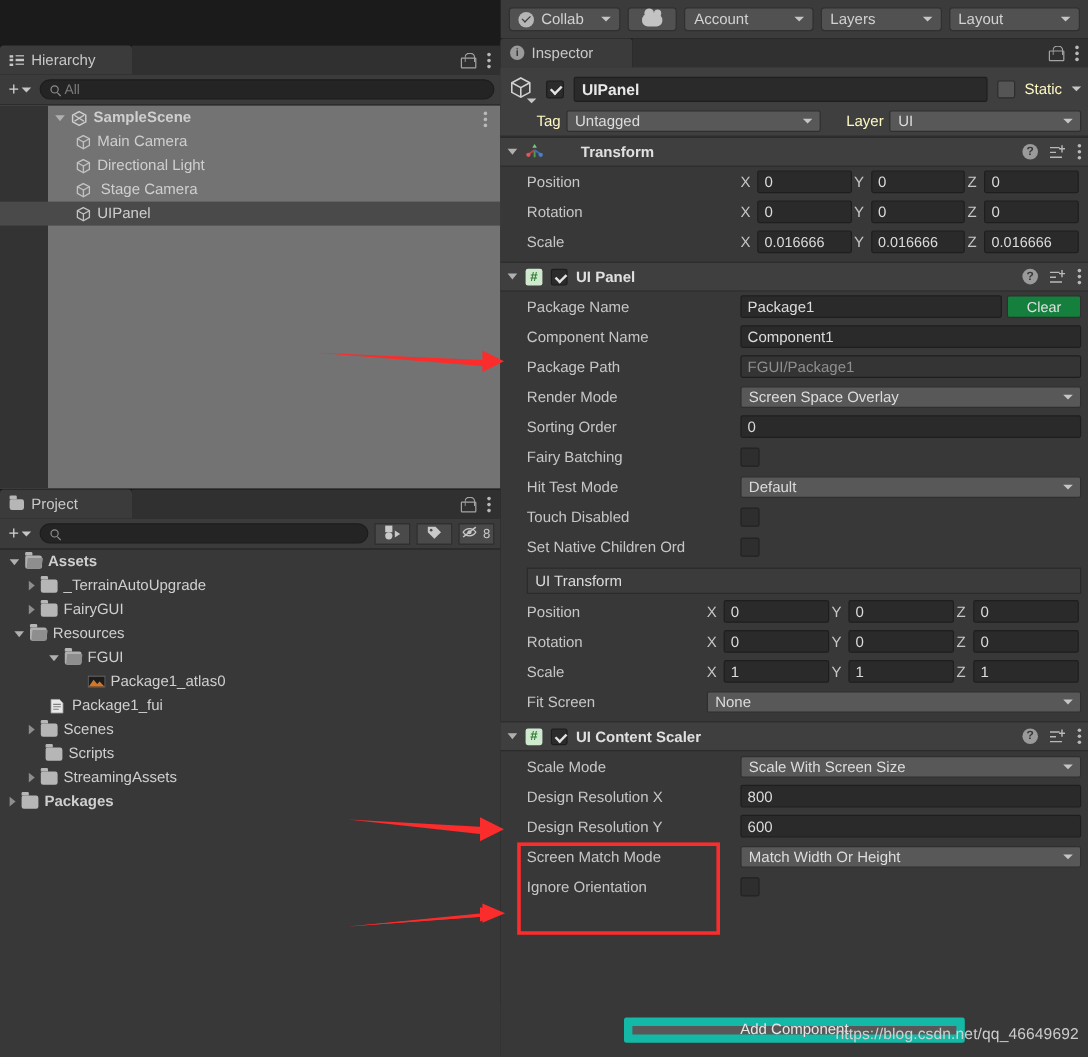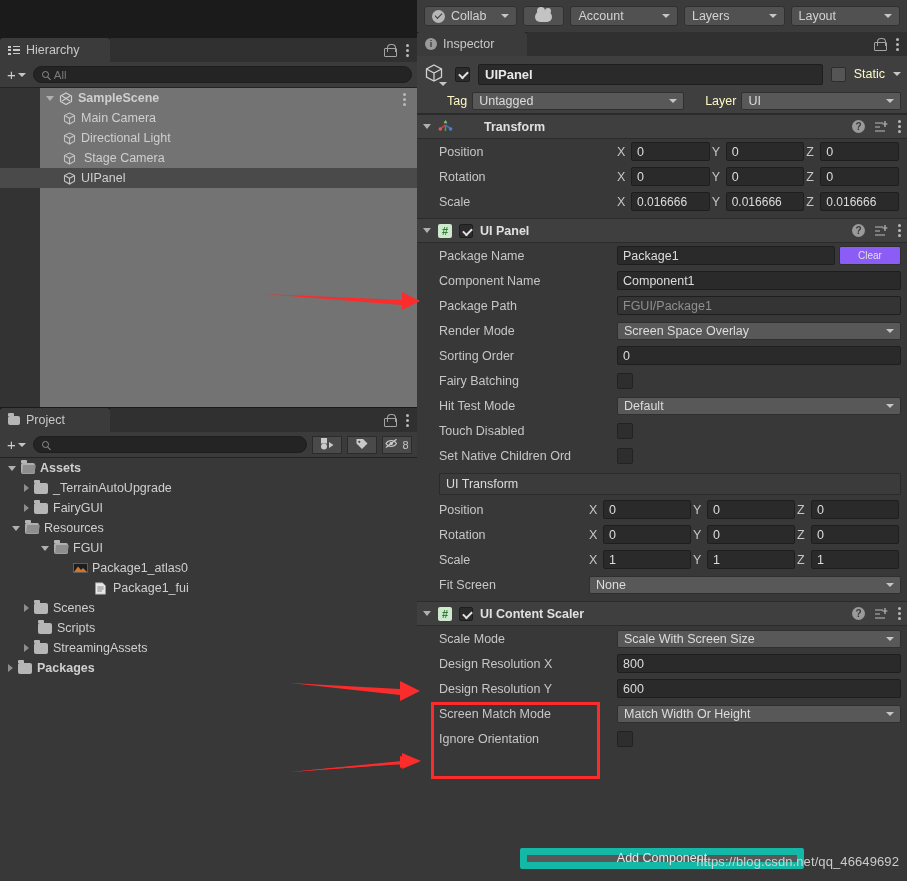--- a/index.html
+++ b/index.html
@@ -107,21 +107,21 @@
   .script-ico{ width:14px;height:14px;background:#cfe9cf;border-radius:2px;color:#2f7d32;font-size:11px;font-weight:bold;display:flex;align-items:center;justify-content:center; flex:none;}
 
   .prow{ height:25px; display:flex; align-items:center; padding:0 6px 0 22px; font-size:12.5px;}
   .prow .plabel{ width:178px; color:#c6c6c6; flex:none;}
   .field{ flex:1; height:19px; background:#2a2a2a; border:1px solid #1e1e1e; border-radius:2px; color:#dcdcdc; font-size:12.5px; display:flex; align-items:center; padding:0 5px;}
   .field.ro{ background:#343434; color:#8f8f8f;}
   .vec{ display:flex; align-items:center; gap:0; flex:1;}
   .vec .ax{ width:14px; color:#c6c6c6; font-size:12.5px; flex:none; text-align:left;}
   .vec .field{ flex:1; min-width:0; margin-right:2px;}
   .sm-chk{ width:16px;height:16px;background:#2e2e2e;border:1px solid #222; border-radius:2px;}
-  .btn-clear{ width:62px; height:19px; background:#8b5cf6; border:1px solid #2f2f2f; border-radius:2px; display:flex; align-items:center; justify-content:center; font-size:10px; color:#e0e0e0; margin-left:4px; flex:none;}
+  .btn-clear{ width:62px; height:19px; background:#15803d; border:1px solid #2f2f2f; border-radius:2px; display:flex; align-items:center; justify-content:center; font-size:12px; color:#e0e0e0; margin-left:4px; flex:none;}
   .section-title{ margin:5px 6px 2px 22px; height:22px; background:#3b3b3b; border:1px solid #2b2b2b; display:flex; align-items:center; padding:0 6px; font-size:12.5px; color:#dcdcdc;}
 
   .addcomp-wrap{ position:absolute; left:417px; bottom:0; width:490px; height:46px; background:#383838; display:flex; align-items:center; justify-content:center;}
   .addcomp{ width:284px; height:21px; background:#585858; border:7px solid #14b8a6; border-radius:2px; display:flex; align-items:center; justify-content:center; font-size:12.5px; color:#e6e6e6;}
   .watermark{ position:absolute; right:8px; bottom:12px; font-size:13px; color:#d8d8d8; opacity:.92; letter-spacing:.1px; pointer-events:none;}
 
   
   .arrow{ position:absolute; pointer-events:none;}
   .ann-box{ position:absolute; border:3px solid #fb2c2c; pointer-events:none;}
 </style>
@@ -335,21 +335,21 @@
       </div>
       <div class="p-row" style="padding-left:73px">
         <span class="icon-sq">
           <svg width="15" height="12" viewBox="0 0 15 12">
               <rect x="0.5" y="1.5" width="14" height="9" fill="#1d1d1d" stroke="#6a6a6a" stroke-width="0.8"></rect>
               <path d="M1 10 L5 4.5 L8 8 L10 6 L14 10 Z" fill="#d2772a"></path>
             </svg>
         </span>
         <span>Package1_atlas0</span>
       </div>
-      <div class="p-row" style="padding-left:94px">
+      <div class="p-row" style="padding-left:41px">
         <span class="icon-sq">
           <svg width="13" height="13" viewBox="0 0 13 13">
               <path d="M1.5 0.8 L8.5 0.8 L11.5 3.8 L11.5 12.2 L1.5 12.2 Z" fill="#e8e8e8" stroke="#9a9a9a" stroke-width="0.7"></path>
               <path d="M3.3 5 H9.7 M3.3 7 H9.7 M3.3 9 H8" stroke="#7e7e7e" stroke-width="0.9"></path>
             </svg>
         </span>
         <span>Package1_fui</span>
       </div>
       <div class="p-row" style="padding-left:24px">
         <span class="tri-rt"></span>

